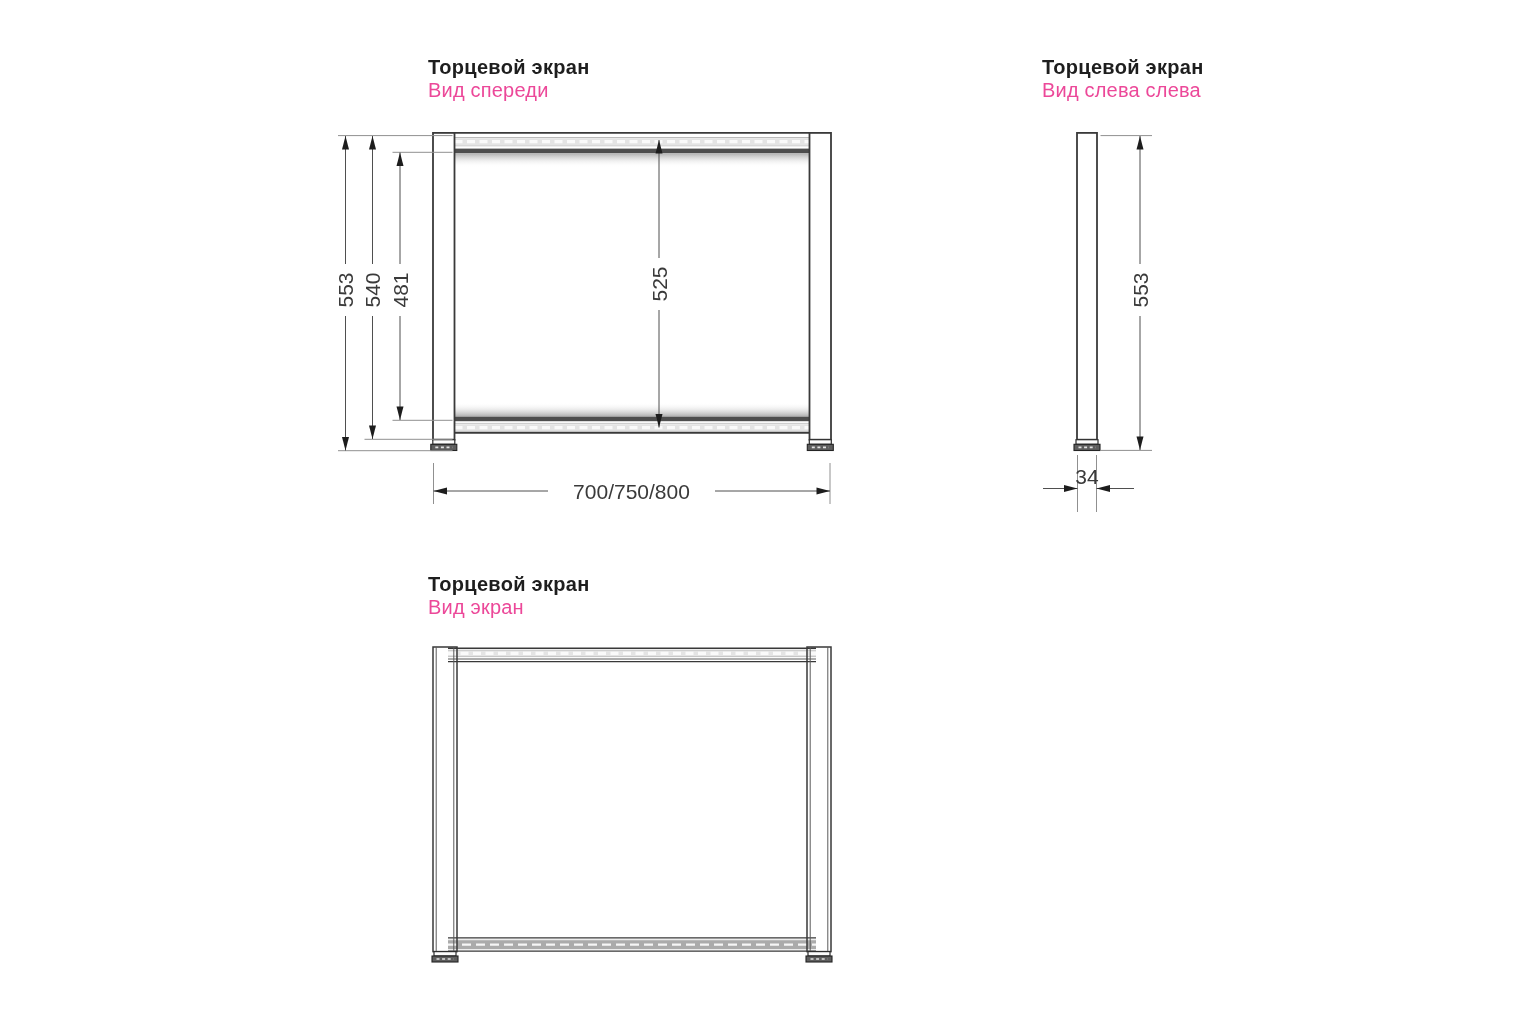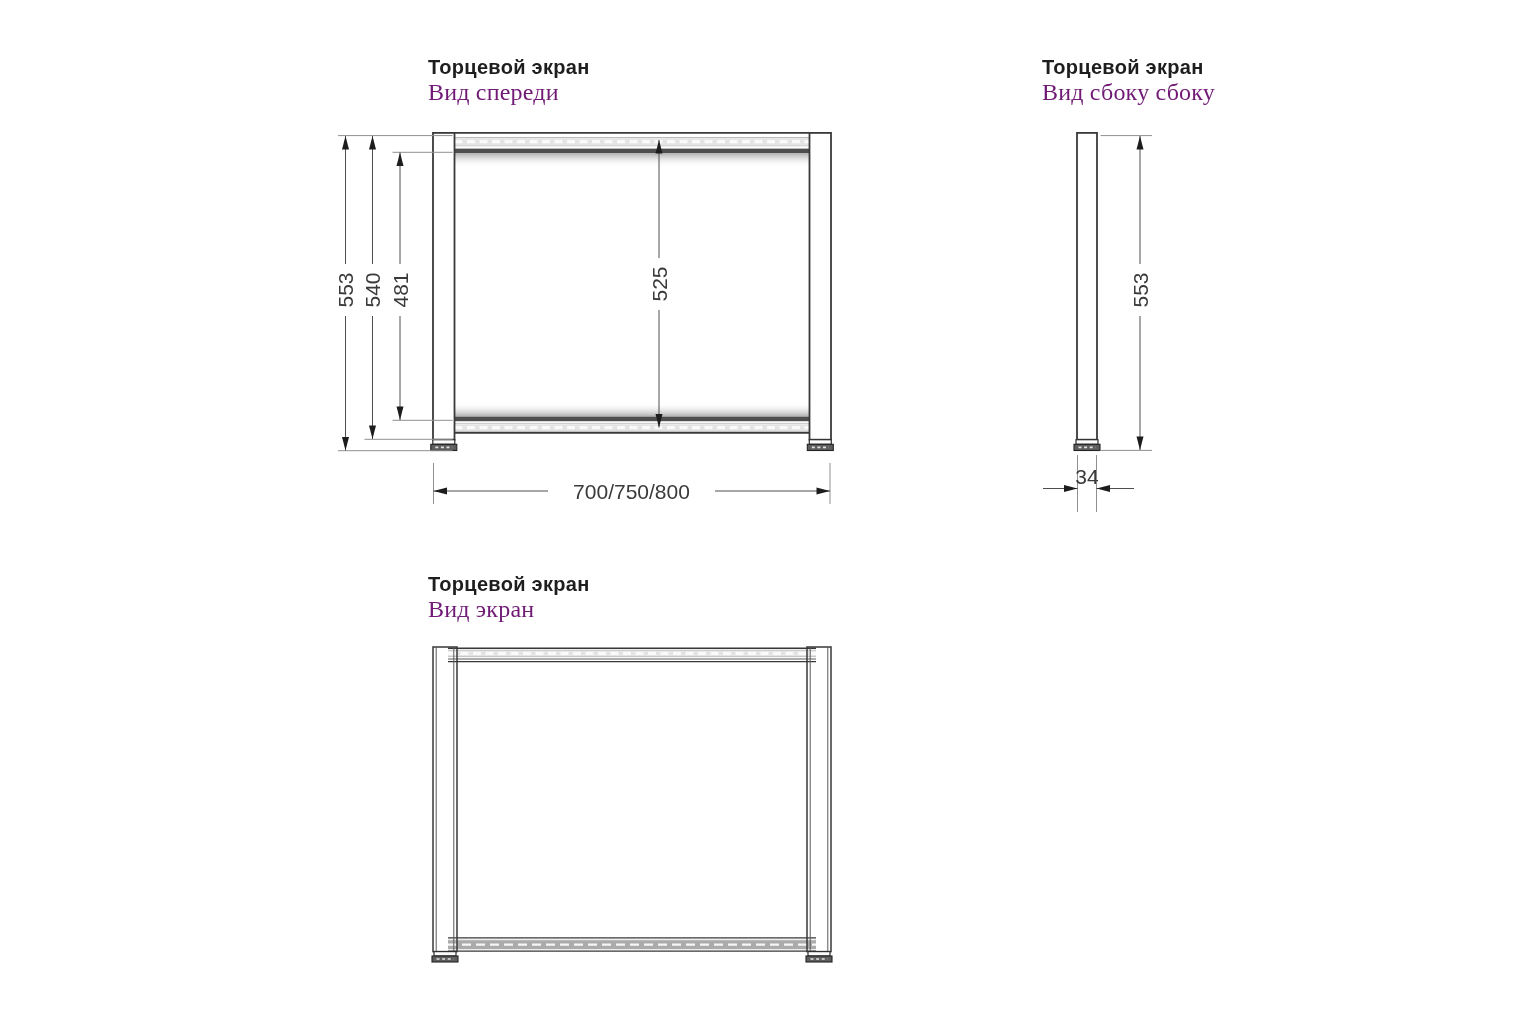--- a/index.html
+++ b/index.html
@@ -1,21 +1,21 @@
 <!DOCTYPE html>
 <html><head>
 <meta charset="utf-8">
 <style>
   html,body{margin:0;padding:0;background:#ffffff;}
   #stage{position:relative;width:1532px;height:1008px;background:#ffffff;overflow:hidden;
          font-family:"Liberation Sans",sans-serif;padding-left:11px;}
   .view-title{position:absolute;font-family:"Liberation Sans",sans-serif;
               font-weight:bold;font-size:20px;color:#1e1e1e;letter-spacing:.3px;white-space:nowrap;}
-  .view-sub{position:absolute;font-family:Liberation Serif, serif;
-            font-weight:normal;font-size:24px;color:#701a75;letter-spacing:.2px;white-space:nowrap;}
+  .view-sub{position:absolute;font-family:Liberation Sans, sans-serif;
+            font-weight:normal;font-size:20px;color:#ec4899;letter-spacing:.2px;white-space:nowrap;}
   svg{position:absolute;left:0;top:0;}
   .ln-dark{stroke:#3a3a3a;stroke-width:1.8;fill:none}
   .ln-dark14{stroke:#383838;stroke-width:1.4;fill:none}
   .ln-mid{stroke:#5a5a5a;stroke-width:1;fill:none}
   .ln-thin{stroke:#a8a8a8;stroke-width:.8;fill:none}
   .ln-strip{stroke:#b0b0b0;stroke-width:.7;fill:none}
   .ln-light{stroke:#ededed;stroke-width:1.1;fill:none}
   .dash-white{stroke:#fafafa;stroke-width:3.2;fill:none;stroke-dasharray:8 4.5}
   .dash-white2{stroke:#f6f6f6;stroke-width:2.4;fill:none;stroke-dasharray:9 5}
   .dim{stroke:#4f4f4f;stroke-width:1;fill:none}
@@ -34,21 +34,21 @@
   .foot-dash{stroke:#e2e2e2;stroke-width:1.7;stroke-dasharray:3 2.6;fill:none}
 </style>
 </head>
 <body>
 
 <div id="stage">
 
   <div class="view-title" style="left:428px;top:56px">Торцевой экран</div>
   <div class="view-sub" style="left:428px;top:79px">Вид спереди</div>
   <div class="view-title" style="left:1042px;top:56px">Торцевой экран</div>
-  <div class="view-sub" style="left:1042px;top:79px">Вид сбоку сбоку</div>
+  <div class="view-sub" style="left:1042px;top:79px">Вид слева слева</div>
   <div class="view-title" style="left:428px;top:573px">Торцевой экран</div>
   <div class="view-sub" style="left:428px;top:596px">Вид экран</div>
 
   <svg width="1532" height="1020" viewBox="0 0 1532 1020">
     <defs>
       <linearGradient id="shadowDown" x1="0" y1="0" x2="0" y2="1">
         <stop offset="0" stop-color="#aeaeae"></stop>
           <stop offset="1" stop-color="#ffffff" stop-opacity="0"></stop>
       </linearGradient>
       <linearGradient id="shadowUp" x1="0" y1="1" x2="0" y2="0">

